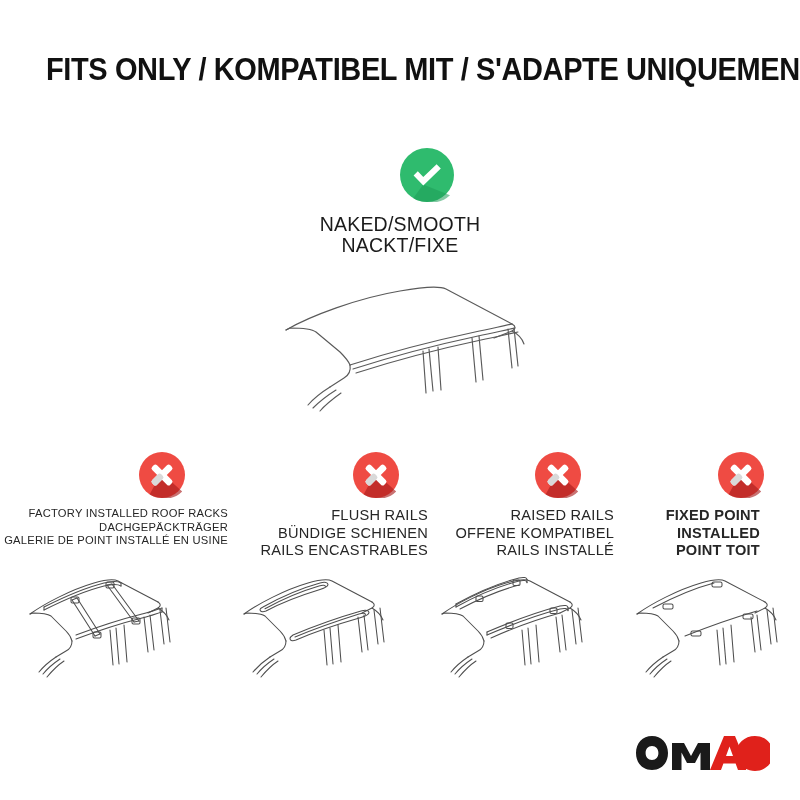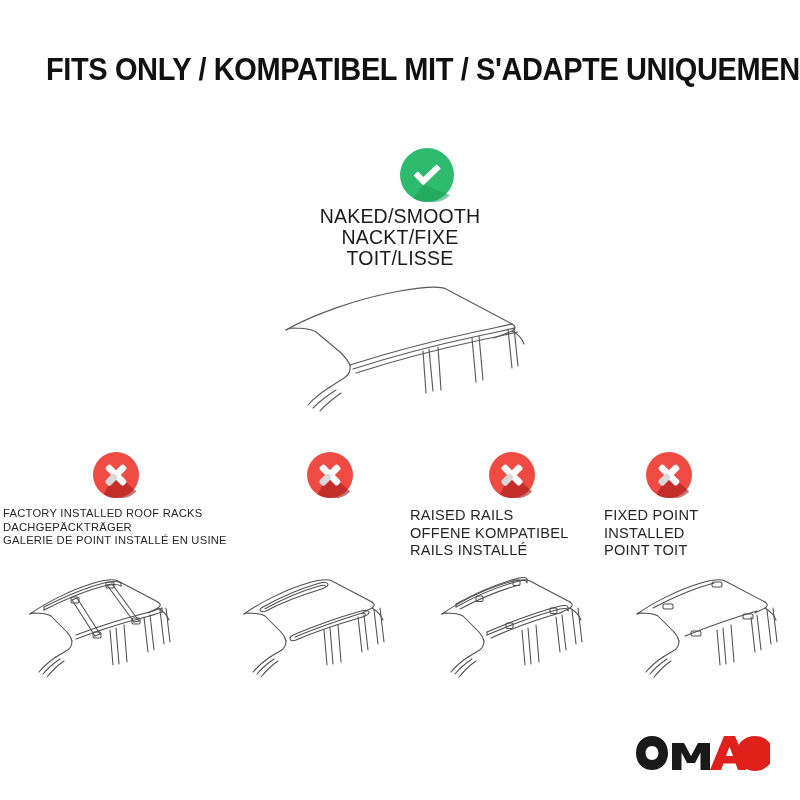--- a/index.html
+++ b/index.html
@@ -51,59 +51,59 @@
     width: 800px;
     text-align: center;
   }
   .hero-badge {
     position: relative;
     width: 54px;
     height: 54px;
     margin: 0 auto;
   }
   .hero-labels {
-    margin-top: 4px;
+    margin-top: 12px;
     font-size: 19.5px;
     line-height: 21px;
     color: #1b1b1b;
     letter-spacing: 0.2px;
   }
   .hero-labels div { white-space: nowrap; }
 
   .hero-art {
     position: absolute;
     left: 250px;
     top: 272px;
     width: 320px;
     height: 150px;
   }
 
   
   .col {
     position: absolute;
     top: 452px;
-    text-align: left;
+    text-align: right;
   }
   .col-badge {
     position: relative;
     width: 46px;
     height: 46px;
     margin: 0 auto;
   }
   .col-labels {
     margin-top: 9px;
     color: #262626;
     letter-spacing: 0.25px;
   }
   .col-labels div { white-space: nowrap; }
 
   .col-1 { left: 3px;   width: 225px; }
   .col-2 { left: 232px; width: 196px; }
   .col-3 { left: 410px; width: 204px; }
-  .col-4 { left: 604px; width: 130px; }
+  .col-4 { left: 630px; width: 130px; font-weight: bold; }
 
   .col-1 .col-labels { font-size: 11.2px; line-height: 13.5px; }
   .col-2 .col-labels,
   .col-3 .col-labels,
   .col-4 .col-labels { font-size: 14.6px; line-height: 17.5px; }
 
   .col-art {
     position: absolute;
     top: 552px;
     width: 215px;
@@ -139,21 +139,20 @@
       <svg class="badge" viewBox="0 0 54 54" xmlns="http://www.w3.org/2000/svg">
         <circle cx="27" cy="27" r="27" fill="#2FBB6E"></circle>
         <path d="M23.2 36.6 L50 47.2 A27 27 0 0 1 27 54 A27 27 0 0 1 13.2 50.2 Z" fill="#1E9D58" opacity="0.55"></path>
         <path d="M13.6 27.4 L17.8 23.2 L23.3 28.9 L36.6 16.2 L40.8 20.6 L23.3 37.4 Z" fill="#FFFFFF"></path>
       </svg>
     </div>
 
     <div class="hero-labels">
       <div>NAKED/SMOOTH</div>
       <div>NACKT/FIXE</div>
-      <div>TOIT/LISSE</div>
     </div>
   </div>
 
   <div class="hero-art">
     <svg class="roof" viewBox="0 0 320 150" width="320" height="150" xmlns="http://www.w3.org/2000/svg">
       <g fill="none" stroke="#5A5A5A" stroke-width="1.15" stroke-linecap="round" stroke-linejoin="round">
 
         <path d="M36 58 C60 44 108 26 150 19 C178 14 190 14 196 17 L262 52"></path>
         <path d="M262 52 C266 54 266 57 262 59 L244 66"></path>
 
@@ -205,20 +204,25 @@
       <svg class="badge" viewBox="0 0 46 46" xmlns="http://www.w3.org/2000/svg">
         <circle cx="23" cy="23" r="23" fill="#EF4B43"></circle>
         <path d="M22.4 20.8 L43.2 39.6 A23 23 0 0 1 23 46 A23 23 0 0 1 10.6 42.4 Z" fill="#A81B1B" opacity="0.62"></path>
         <g transform="rotate(45 23 23)">
           <rect x="19.6" y="10.2" width="6.8" height="25.6" rx="2.4" fill="#FFFFFF"></rect>
           <rect x="10.2" y="19.6" width="25.6" height="6.8" rx="2.4" fill="#FFFFFF"></rect>
           <rect x="19.6" y="23" width="6.8" height="12.8" rx="2.4" fill="#D9D9D9"></rect>
         </g>
       </svg>
     </div>
+    <div class="col-labels">
+      <div>FLUSH RAILS</div>
+      <div>BÜNDIGE SCHIENEN</div>
+      <div>RAILS ENCASTRABLES</div>
+    </div>
   </div>
 
   <div class="col col-3">
     <div class="col-badge">
       <svg class="badge" viewBox="0 0 46 46" xmlns="http://www.w3.org/2000/svg">
         <circle cx="23" cy="23" r="23" fill="#EF4B43"></circle>
         <path d="M22.4 20.8 L43.2 39.6 A23 23 0 0 1 23 46 A23 23 0 0 1 10.6 42.4 Z" fill="#A81B1B" opacity="0.62"></path>
         <g transform="rotate(45 23 23)">
           <rect x="19.6" y="10.2" width="6.8" height="25.6" rx="2.4" fill="#FFFFFF"></rect>
           <rect x="10.2" y="19.6" width="25.6" height="6.8" rx="2.4" fill="#FFFFFF"></rect>

